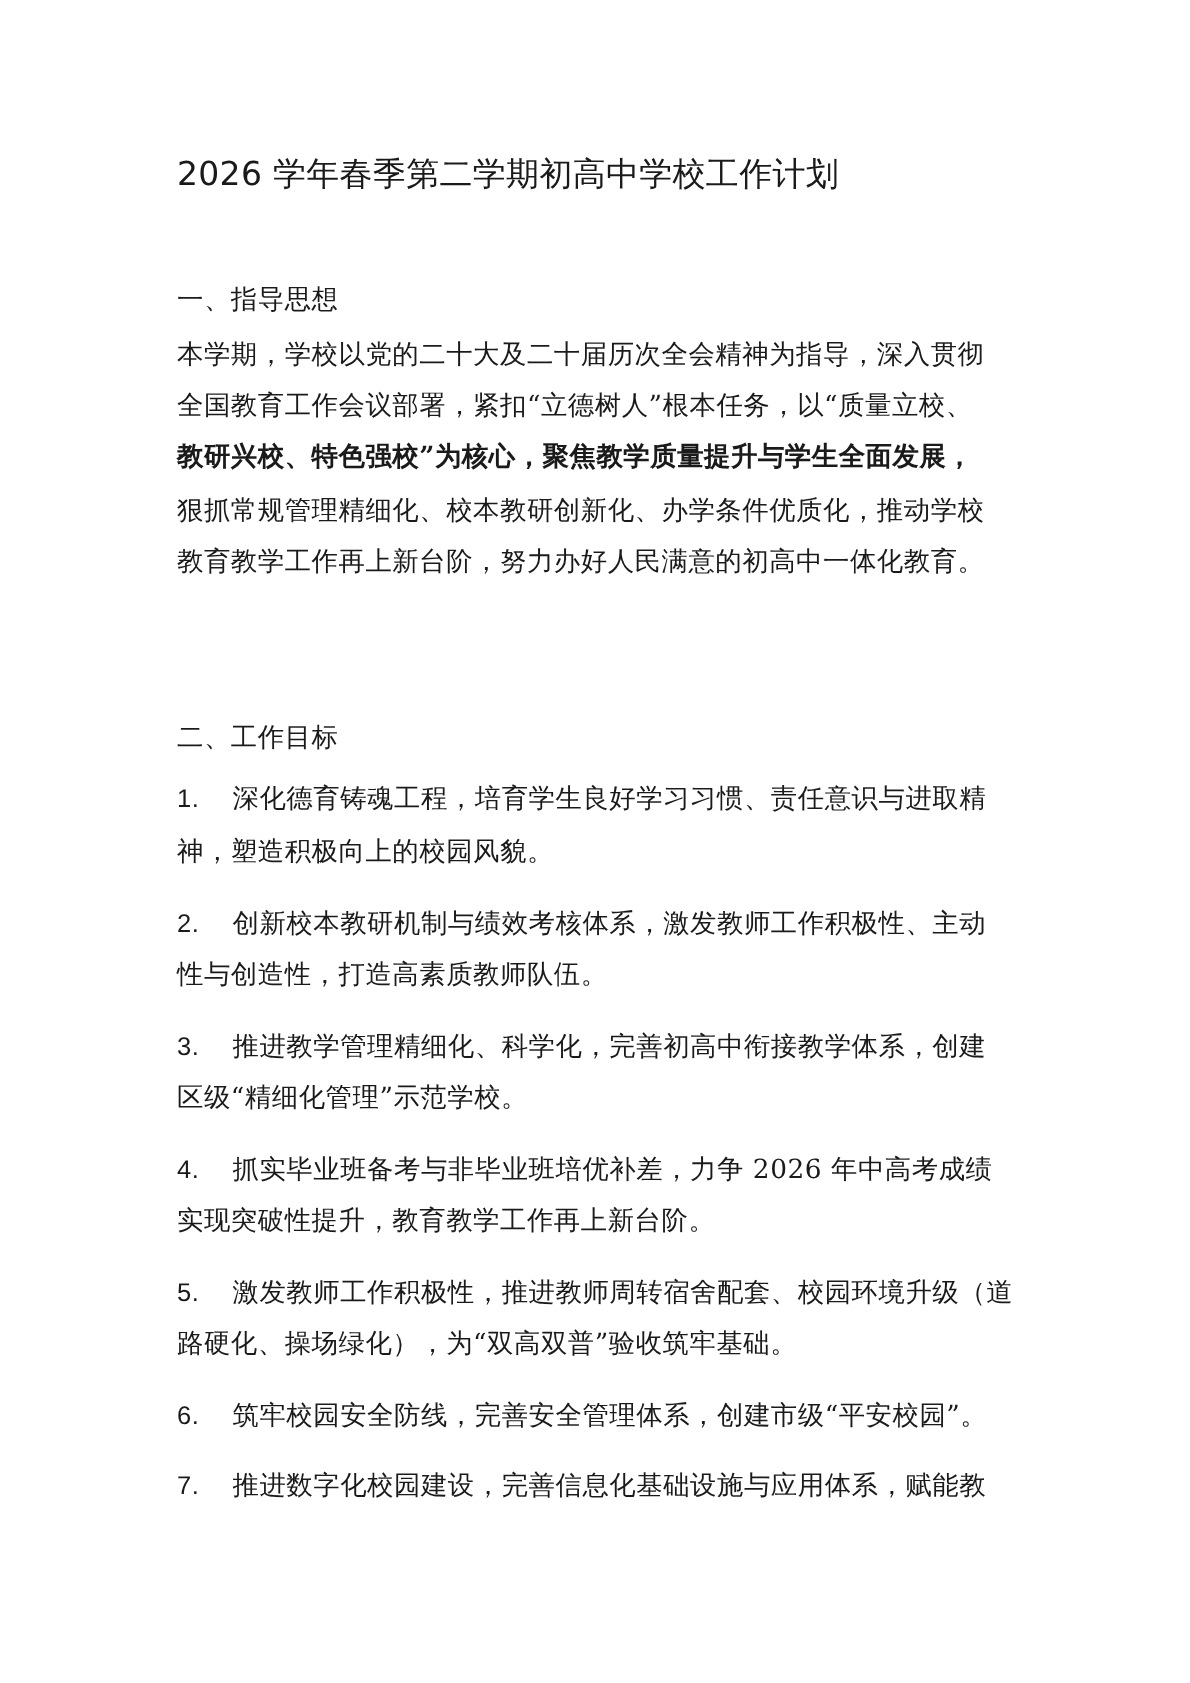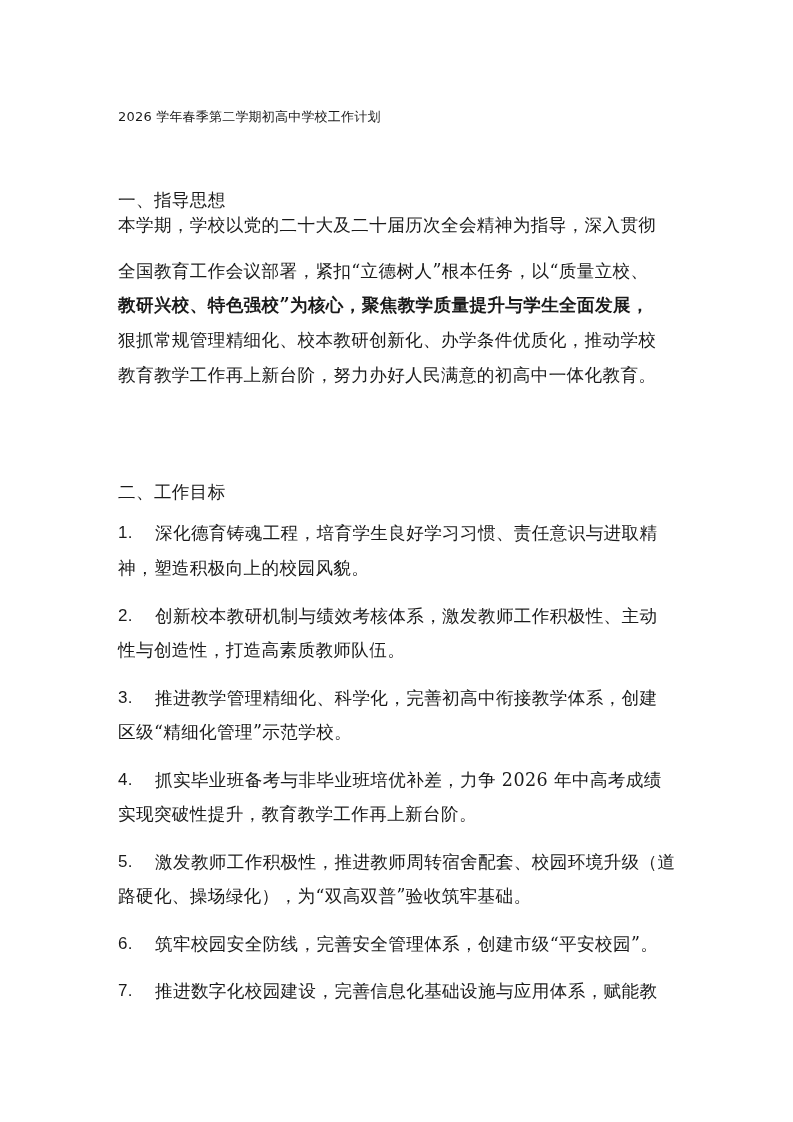--- a/index.html
+++ b/index.html
@@ -24,21 +24,21 @@
     .line {
       position: absolute;
       left: 0;
       white-space: nowrap;
       font-size: 17.6px;
       letter-spacing: 0.35px;
       line-height: 24px;
     }
     .title {
       font-family: "DejaVu Sans", "Liberation Sans", sans-serif;
-      font-size: 13px;
+      font-size: 22px;
       letter-spacing: 0.2px;
     }
     .num {
       position: absolute;
       left: 0;
       font-family: "Liberation Sans", "DejaVu Sans", sans-serif;
       font-size: 17px;
     }
     .num-text {
       position: absolute;
@@ -46,21 +46,21 @@
     }
   </style>
 </head>
 <body>
 
 <div class="page">
 
   <div class="line title" style="top:105px;">2026 学年春季第二学期初高中学校工作计划</div>
 
   <div class="line" style="top:188px;">一、指导思想</div>
-  <div class="line" style="top:213px;">本学期，学校以党的二十大及二十届历次全会精神为指导，深入贯彻</div>
+  <div class="line" style="top:225px;">本学期，学校以党的二十大及二十届历次全会精神为指导，深入贯彻</div>
   <div class="line" style="top:259px;">全国教育工作会议部署，紧扣“立德树人”根本任务，以“质量立校、</div>
   <div class="line" style="top:293px;font-weight:bold;">教研兴校、特色强校”为核心，聚焦教学质量提升与学生全面发展，</div>
   <div class="line" style="top:328px;font-family:Liberation Serif, serif;">狠抓常规管理精细化、校本教研创新化、办学条件优质化，推动学校</div>
   <div class="line" style="top:363px;">教育教学工作再上新台阶，努力办好人民满意的初高中一体化教育。</div>
 
   <div class="line" style="top:480px;">二、工作目标</div>
 
   <div class="line" style="top:521px; width:560px;">
     <span class="num">1.</span>
     <span class="num-text">深化德育铸魂工程，培育学生良好学习习惯、责任意识与进取精</span>

